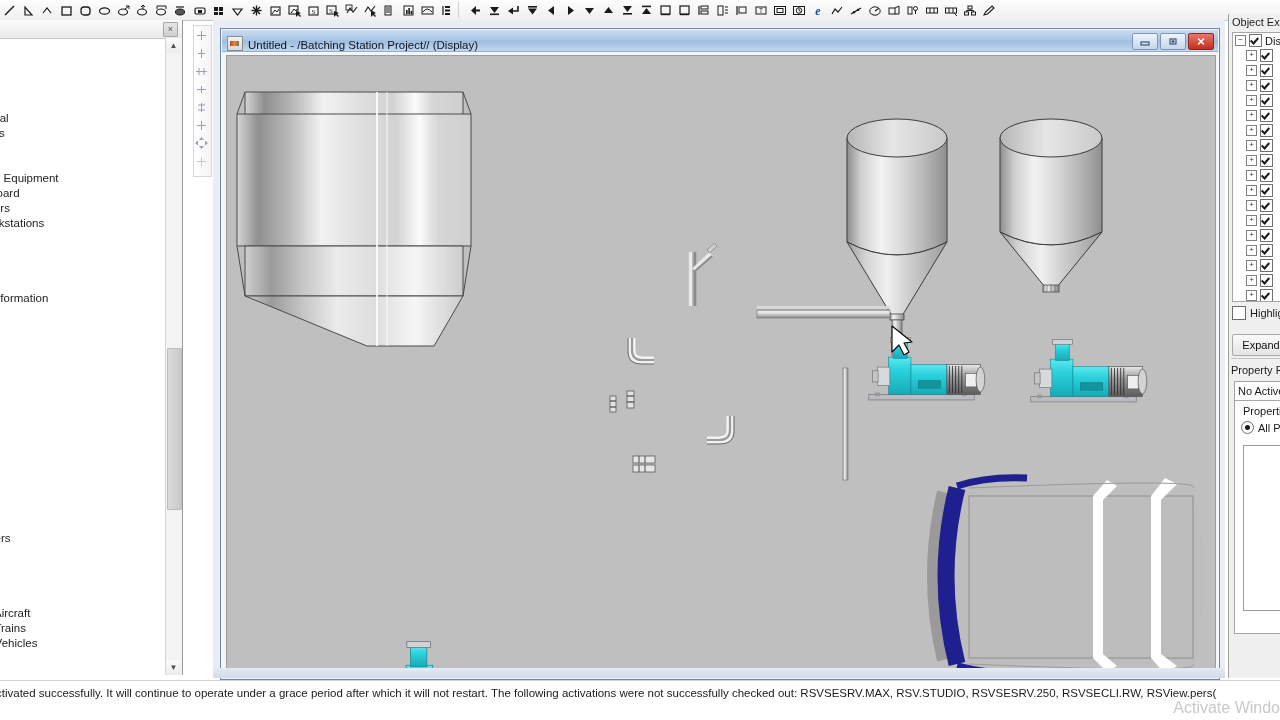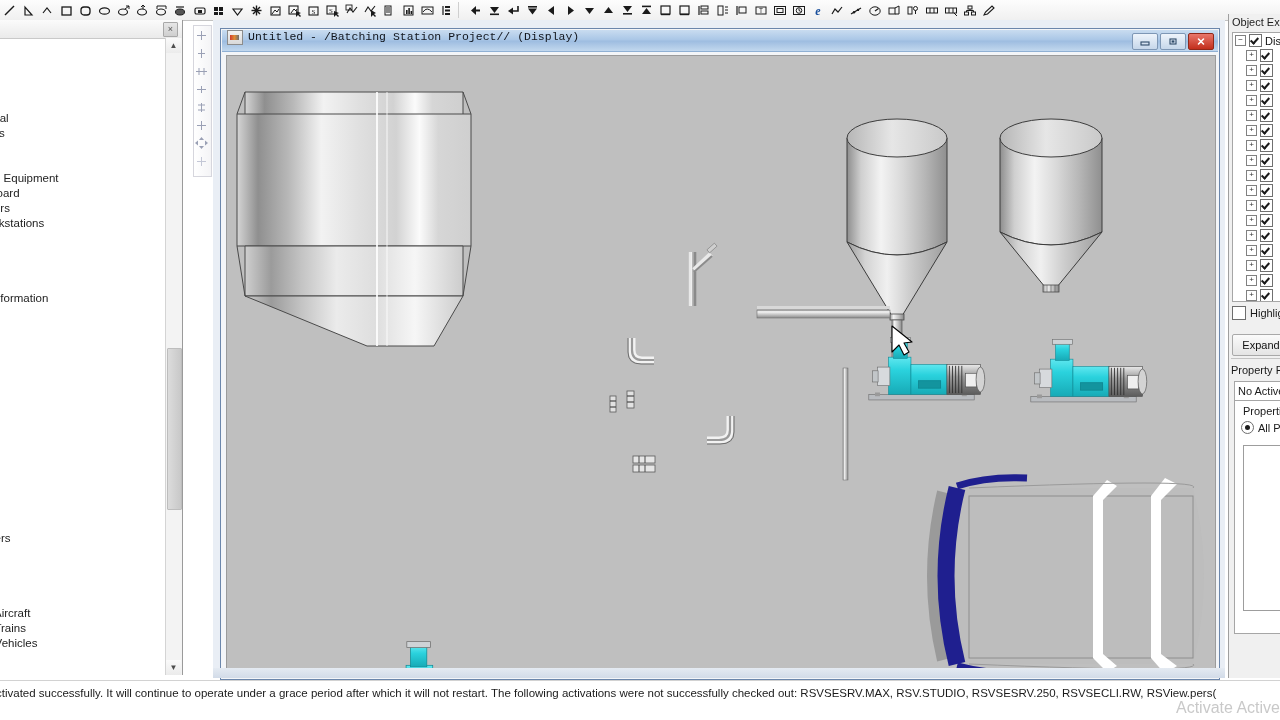--- a/index.html
+++ b/index.html
@@ -91,21 +91,21 @@
   .disp-win {
     position: absolute; left: 7px; top: 8px; width: 1000px; height: 652px;
     background: #f3f5f8;
     border: 1px solid #6b86ab;
     box-sizing: border-box;
   }
   .disp-title {
     position: absolute; left: 1px; top: 1px; width: 996px; height: 21px;
     background: linear-gradient(#c9dcf0, #a9c6e6 48%, #9dbce0 52%, #c2d8ee);
     border-bottom: 1px solid #8fb0d4;
-    display: flex; align-items: flex-start; font-family: Liberation Mono, monospace;
+    display: flex; align-items: flex-end;
   }
   .dt-icon {
     width: 14px; height: 13px; margin-left: 5px; margin-right: 5px;
     background: linear-gradient(#f2f2f2,#d9d9d9);
     border: 1px solid #8c8c8c; position: relative; overflow: hidden;
   }
   .dt-icon::after {
     content: ""; position: absolute; left: 2px; top: 4px; width: 9px; height: 5px;
     background: linear-gradient(90deg,#cf3b2c,#e08b34,#6d6d6d);
   }
@@ -1012,16 +1012,16 @@
       <div class="rp-radio-row">
         <span class="radio on"></span>
         <span>All Pr</span>
       </div>
       <div class="rp-grid"></div>
     </div>
   </div>
 
   <div class="status-bar">
     <div class="status-text">ctivated successfully. It will continue to operate under a grace period after which it will not restart. The following activations were not successfully checked out: RSVSESRV.MAX, RSV.STUDIO, RSVSESRV.250, RSVSECLI.RW, RSView.pers(</div>
-    <div class="watermark">Activate Active</div>
+    <div class="watermark">Activate Windo</div>
   </div>
 
 </div>
 
 </body></html>

